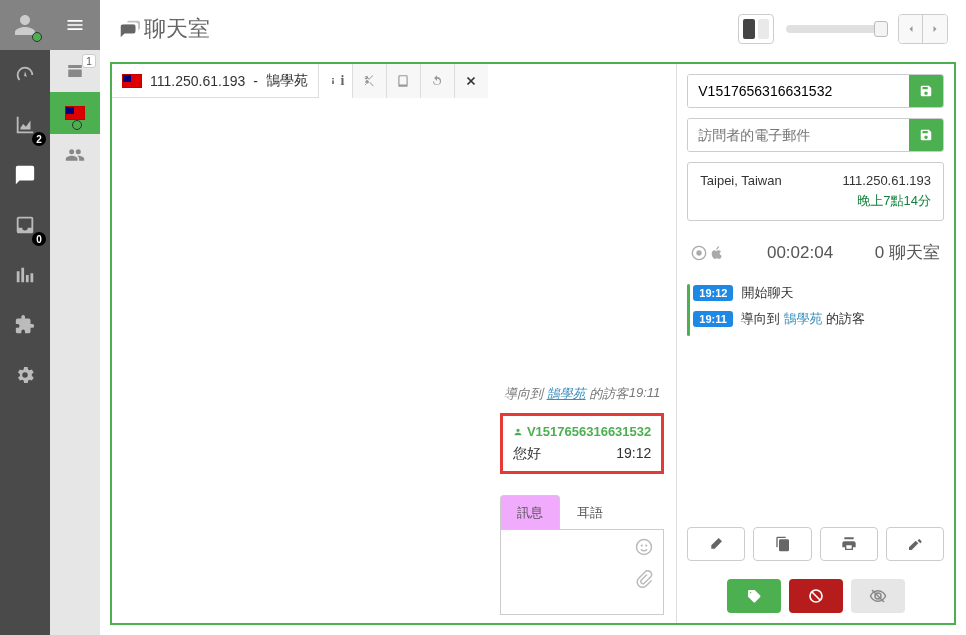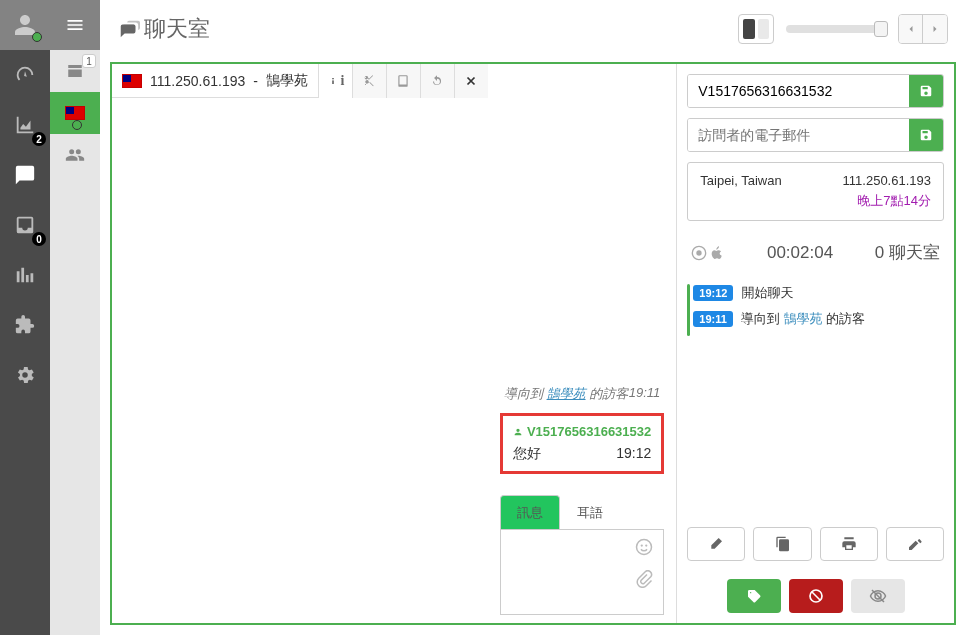--- a/index.html
+++ b/index.html
@@ -59,36 +59,36 @@
 .chat-messages { flex: 1; display: flex; flex-direction: column; justify-content: flex-end; padding-bottom: 10px; }
 .msg-system { display: flex; justify-content: space-between; font-style: italic; color: #777; padding: 6px 4px; font-size: 13px; }
 .msg-system a { color: #3b8dbd; font-style: italic; }
 .msg-block { border: 3px solid #e53935; padding: 8px 10px; margin-top: 4px; }
 .msg-user { color: #4CAF50; font-weight: bold; font-size: 13px; display: flex; align-items: center; gap: 4px; }
 .msg-user svg { width:10px; height:10px; fill:#4CAF50; }
 .msg-line { display: flex; justify-content: space-between; margin-top: 6px; font-size: 14px; color: #333; }
 
 .tabs { display: flex; border-bottom: 1px solid #ccc; margin-top: 10px; }
 .tab { padding: 8px 16px; border: 1px solid transparent; border-bottom: none; font-size: 13px; color: #555; cursor: pointer; position: relative; top: 1px; }
-.tab.active { border-color: #ccc; background: #22c55e; border-radius: 4px 4px 0 0; }
+.tab.active { border-color: #ccc; background: #f0abfc; border-radius: 4px 4px 0 0; }
 
 .reply-box { border: 1px solid #ccc; border-top: 1px solid #ccc; padding: 10px; position: relative; height: 86px; margin-top:-1px; }
 .reply-box textarea { width: 100%; height: 100%; border: none; resize: none; outline: none; font-family: inherit; font-size: 14px; color: #555; }
 .reply-icons { position: absolute; right: 10px; top: 8px; display: flex; flex-direction: column; gap: 14px; }
 .reply-icons svg { width: 18px; height: 18px; fill: #bbb; cursor: pointer; }
 
 
 .chat-right { width: 292px; border-left: 1px solid #ddd; padding: 10px; display: flex; flex-direction: column; gap: 10px; overflow-y: auto; }
 .input-row { display: flex; border: 1px solid #ccc; border-radius: 3px; overflow: hidden; }
 .input-row input { flex: 1; border: none; padding: 8px 10px; outline: none; font-size: 14px; }
 .input-row button { width: 34px; background: #4CAF50; border: none; color: #fff; cursor: pointer; display:flex; align-items:center; justify-content:center; }
 .input-row button svg { width:14px; height:14px; fill:#fff; }
 .info-box { border: 1px solid #ccc; border-radius: 3px; padding: 10px 12px; font-size: 13px; }
 .info-box .row { display: flex; justify-content: space-between; }
-.info-box .row2 { display: flex; justify-content: flex-end; margin-top: 4px; color: #a21caf; }
+.info-box .row2 { display: flex; justify-content: flex-end; margin-top: 4px; color: #15803d; }
 .stats-row { display: flex; align-items: center; justify-content: space-between; padding: 10px 4px; font-size: 17px; color: #555; }
 .stats-row .icons { display: flex; gap: 2px; }
 .stats-row .icons svg { width: 16px; height: 16px; fill: #aaa; }
 
 .events { font-size: 13px; position: relative; padding-left: 6px; }
 .events::before { content:''; position:absolute; left:0; top:0; bottom:0; width:3px; background:#4CAF50; border-radius:2px; }
 .event { display: flex; align-items: center; gap: 8px; margin-bottom: 8px; }
 .time-badge { background: #1e88e5; color: #fff; font-size: 11px; padding: 2px 6px; border-radius: 3px; font-weight: bold; }
 .event a { color: #3b8dbd; text-decoration: none; }
 .event-link { margin-left: 4px; color: #3b8dbd; display: flex; align-items: center; gap: 4px; }

